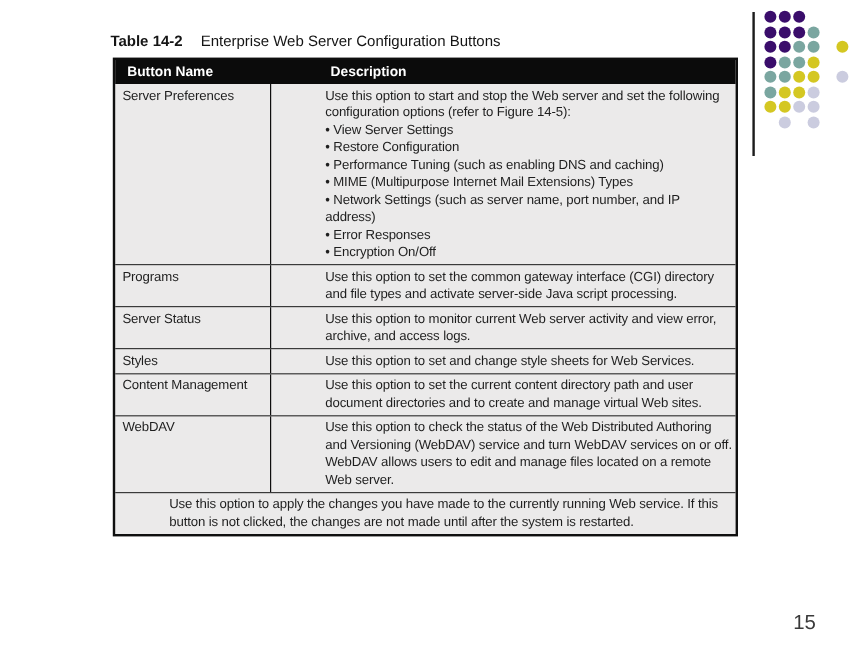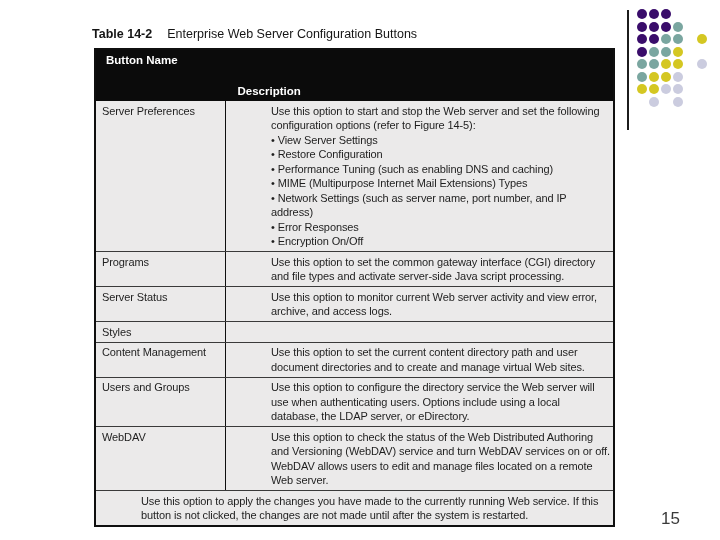--- a/index.html
+++ b/index.html
@@ -11,24 +11,24 @@
   
   .caption { position:absolute; left:92px; top:27px; font-size:12.5px; color:#151515; white-space:nowrap; }
   .cap-label { font-weight:bold; margin-right:15px; }
 
   
   .ewstable {
     position:absolute; left:94px; top:48px; width:521px;
     border:2px solid #0f0f0f; background:#ebeaea; color:#1e1e1e;
     box-sizing:border-box;
   }
-  .thead { display:flex; background:#0b0b0b; color:#ffffff; font-weight:bold; font-size:11.5px; }
+  .thead { display:flex; background:#0b0b0b; color:#ffffff; font-weight:bold; font-size:11.5px;gap:38px; }
   .thead .th { padding:4px 6px 4px 10px; box-sizing:border-box; }
   .th-name { width:131.5px; flex:none; }
-  .th-desc { flex:1;margin-top:31px; }
+  .th-desc { flex:1; }
 
   .trow { display:flex; }
   .trow + .trow { border-top:1px solid #3a3a3a; }
   .td { font-size:11px; line-height:14.5px; letter-spacing:-0.1px; padding:2.5px 6px; box-sizing:border-box; }
   .td.name { width:130px; flex:none; border-right:1.5px solid #0f0f0f; }
   .td.desc { flex:1; padding-left:5px; padding-right:3px;margin-left:40px; }
   .desc-text, .bullet { margin:0; }
 
   
   .vline { position:absolute; left:627px; top:10px; width:2px; height:120px; background:#1c1c1c; }
@@ -76,31 +76,28 @@
           </div>
         </div>
         <div class="trow">
           <div class="td name">Server Status</div>
           <div class="td desc">
             <div class="desc-text">Use this option to monitor current Web server activity and view error, archive, and access logs.</div>
           </div>
         </div>
         <div class="trow">
           <div class="td name">Styles</div>
+          <div class="td desc">
+            <div class="desc-text">Use this option to set and change style sheets for Web Services.</div>
+          </div>
         </div>
         <div class="trow">
           <div class="td name">Content Management</div>
           <div class="td desc">
             <div class="desc-text">Use this option to set the current content directory path and user document directories and to create and manage virtual Web sites.</div>
-          </div>
-        </div>
-        <div class="trow">
-          <div class="td name">Users and Groups</div>
-          <div class="td desc">
-            <div class="desc-text">Use this option to configure the directory service the Web server will use when authenticating users. Options include using a local database, the LDAP server, or eDirectory.</div>
           </div>
         </div>
         <div class="trow">
           <div class="td name">WebDAV</div>
           <div class="td desc">
             <div class="desc-text">Use this option to check the status of the Web Distributed Authoring and Versioning (WebDAV) service and turn WebDAV services on or off. WebDAV allows users to edit and manage files located on a remote Web server.</div>
           </div>
         </div>
         <div class="trow">
           <div class="td desc">

